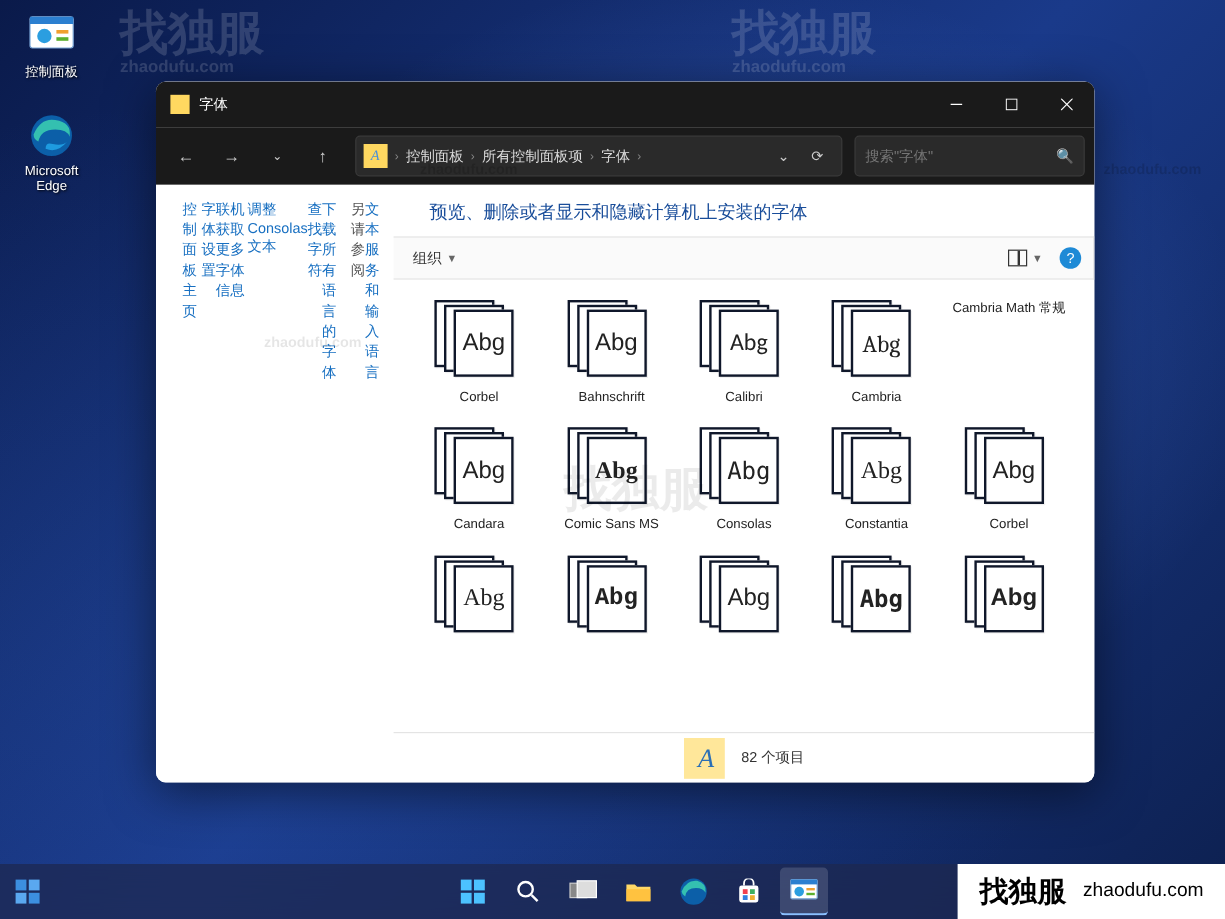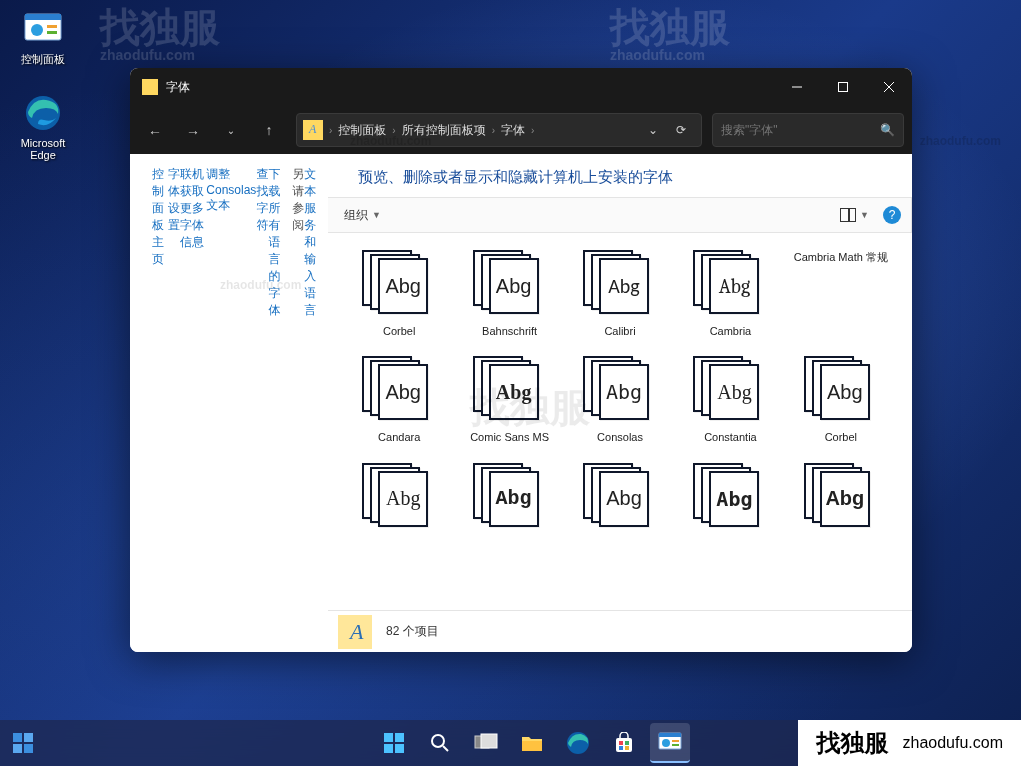--- a/index.html
+++ b/index.html
@@ -53,21 +53,21 @@
 .grid{flex:1;overflow:auto;padding:6px 18px 6px 18px;}
 .grid-row{display:flex;gap:4px;}
 .font-item{width:109px;display:flex;flex-direction:column;align-items:center;padding:6px 0 10px 0;cursor:pointer;border:1px solid transparent;}
 .font-thumb{width:74px;height:64px;position:relative;margin-bottom:10px;}
 .sheet{position:absolute;width:50px;height:56px;background:#fff;border:2px solid #0f172a;box-shadow:1px 1px 0 rgba(0,0,0,.06);}
 .sheet.s1{top:0;left:0;} .sheet.s2{top:4px;left:8px;} .sheet.s3{top:8px;left:16px;display:flex;align-items:center;justify-content:center;}
 .sheet.single{top:6px;left:10px;display:flex;align-items:center;justify-content:center;}
 .sample{font-size:20px;color:#222;}
 .font-name{font-size:11px;color:#222;text-align:center;line-height:1.3;}
 
-.status{height:42px;border-top:1px solid #e4e4e4;display:flex;align-items:center;padding:0 10px;gap:14px;font-size:12px;color:#333;}
+.status{height:42px;border-top:1px solid #e4e4e4;display:flex;align-items:center;padding:0 10px;gap:14px;font-size:12px;color:#333;justify-content:center;}
 .status-icon{width:34px;height:34px;background:#ffe79a;position:relative;}
 .status-icon::after{content:"A";position:absolute;left:12px;top:4px;font-family:serif;font-style:italic;font-size:22px;color:#2b6fb5;}
 
 
 .taskbar{position:absolute;bottom:0;left:0;right:0;height:46px;background:rgba(30,40,80,.75);backdrop-filter:blur(10px);display:flex;align-items:center;}
 .taskbar-left{width:40px;height:40px;margin-left:3px;display:flex;align-items:center;justify-content:center;}
 .tb-widget{width:22px;height:22px;}
 .taskbar-center{flex:1;display:flex;align-items:center;justify-content:center;gap:6px;}
 .tb-item{width:40px;height:40px;display:flex;align-items:center;justify-content:center;border-radius:4px;cursor:pointer;}
 .tb-right{position:absolute;right:0;bottom:0;height:46px;background:#fff;display:flex;align-items:center;padding:0 18px;gap:14px;}

